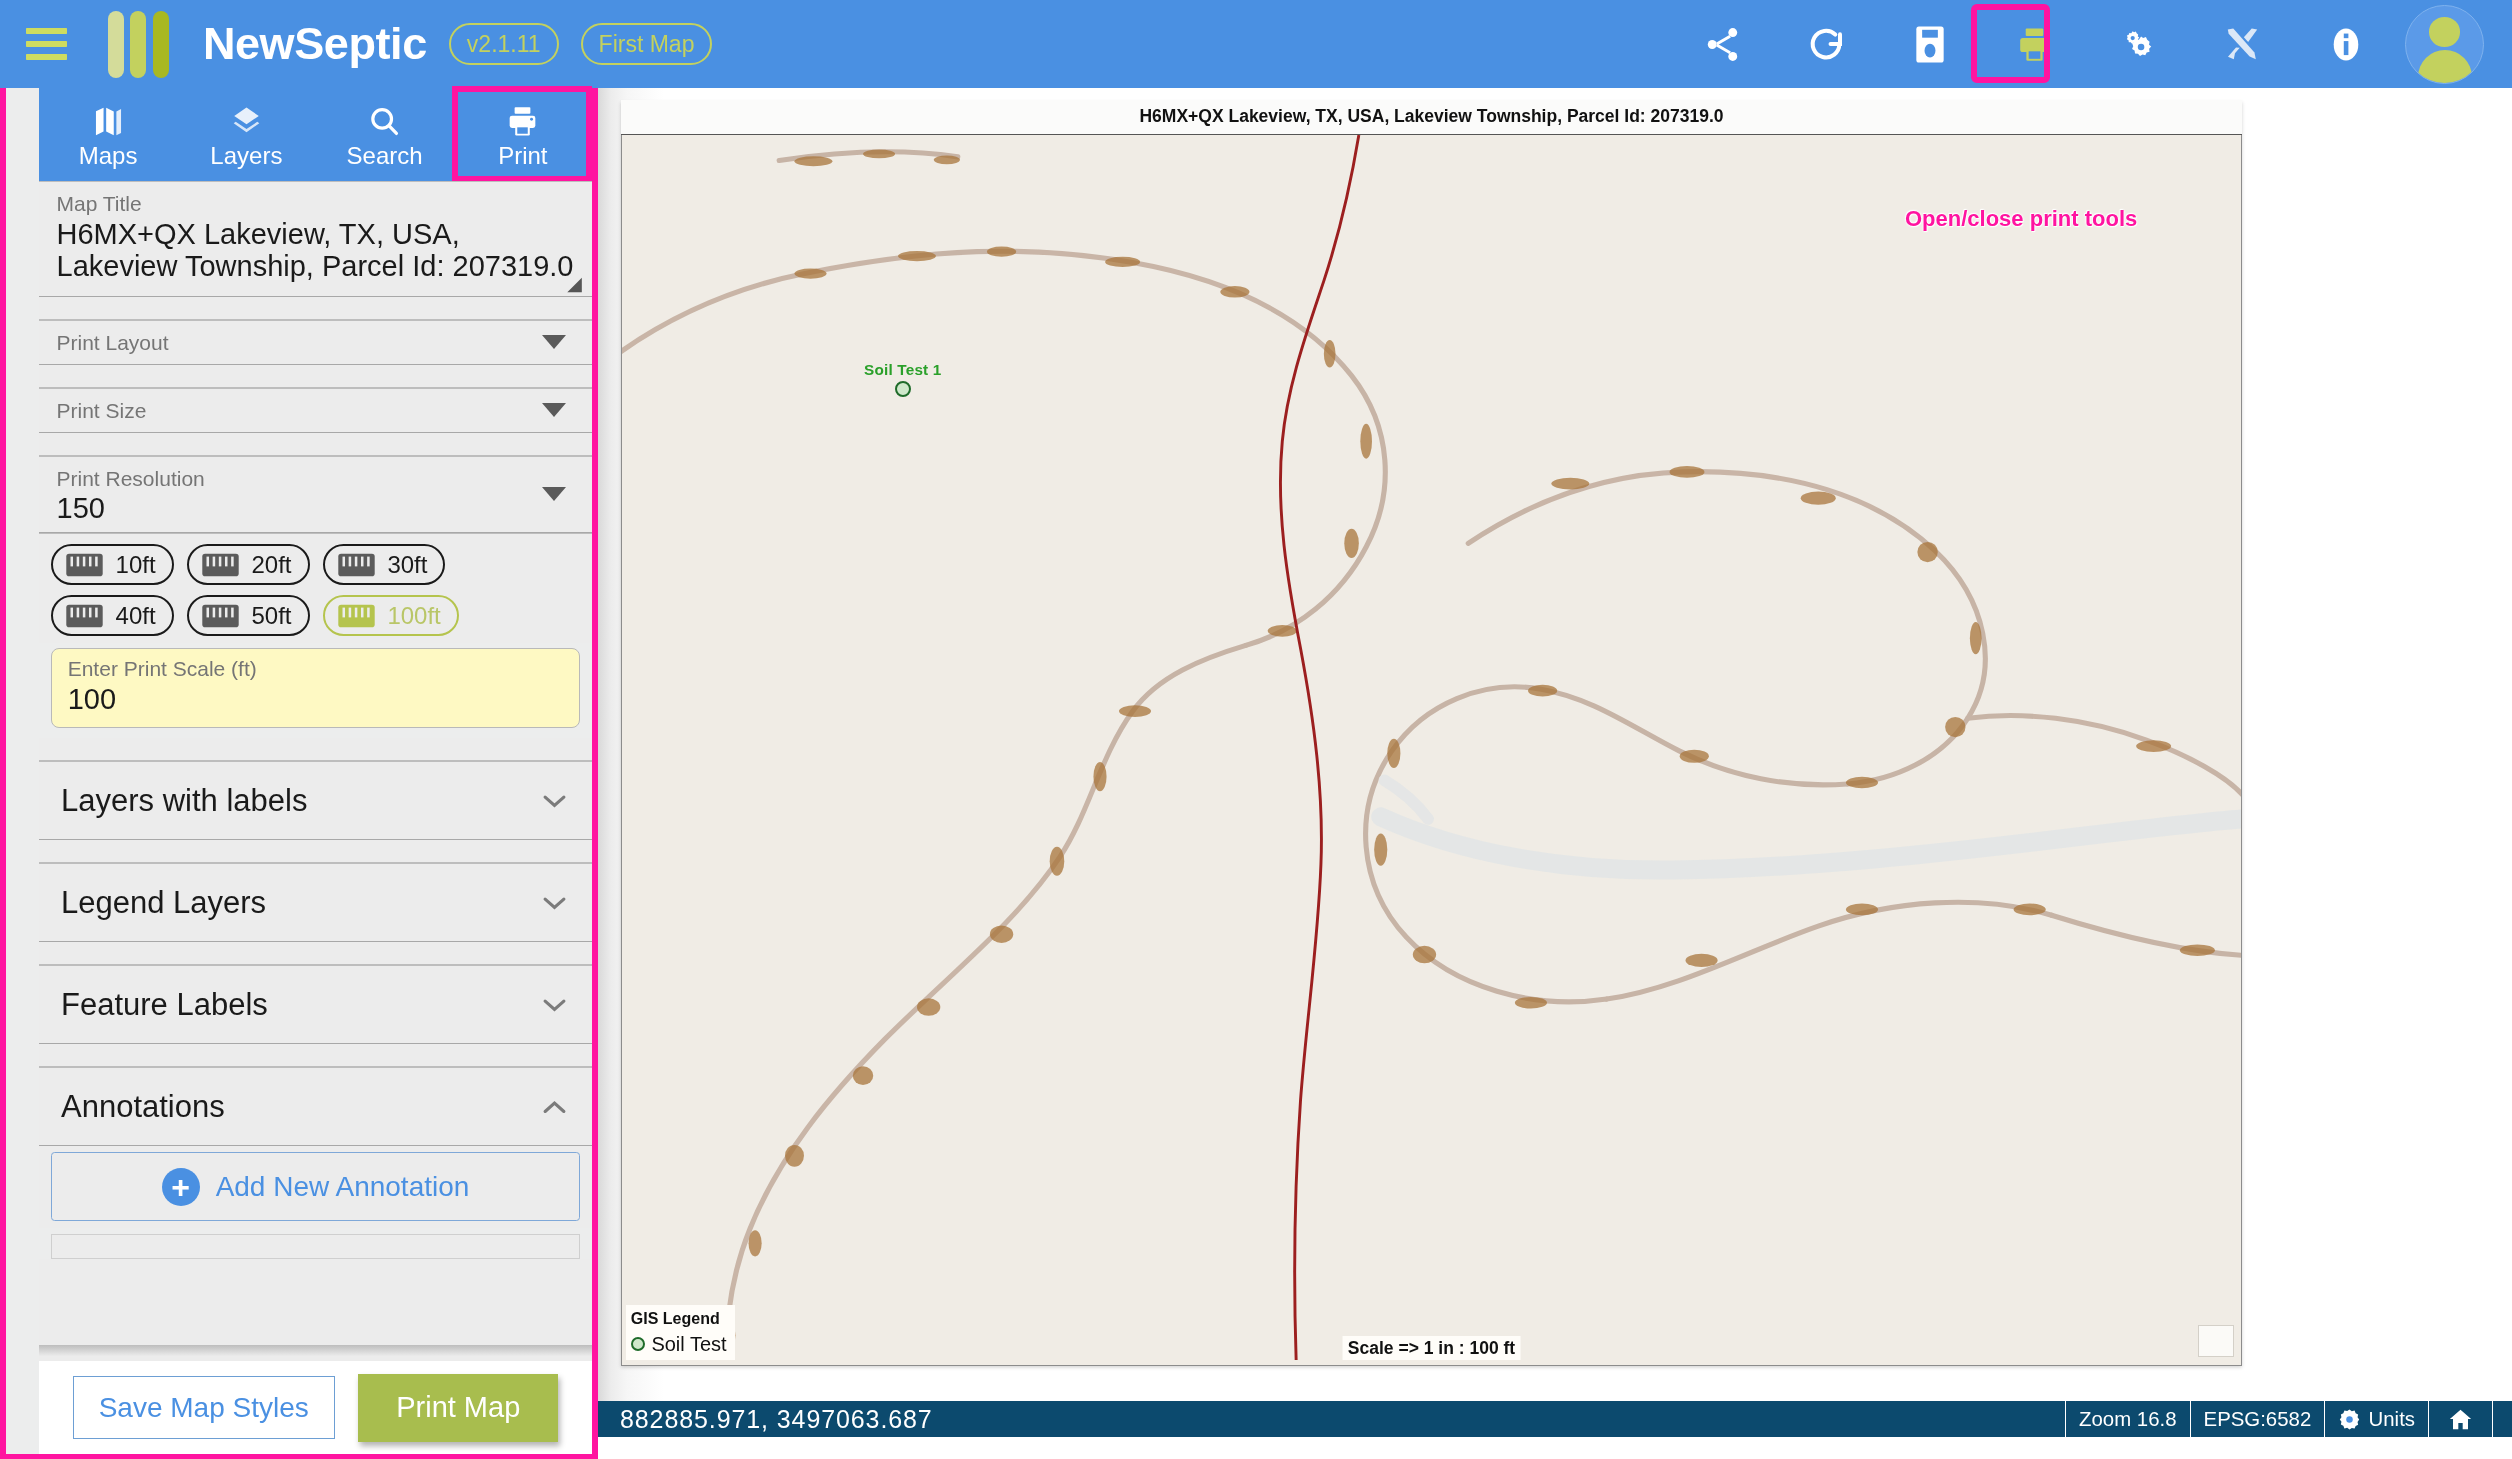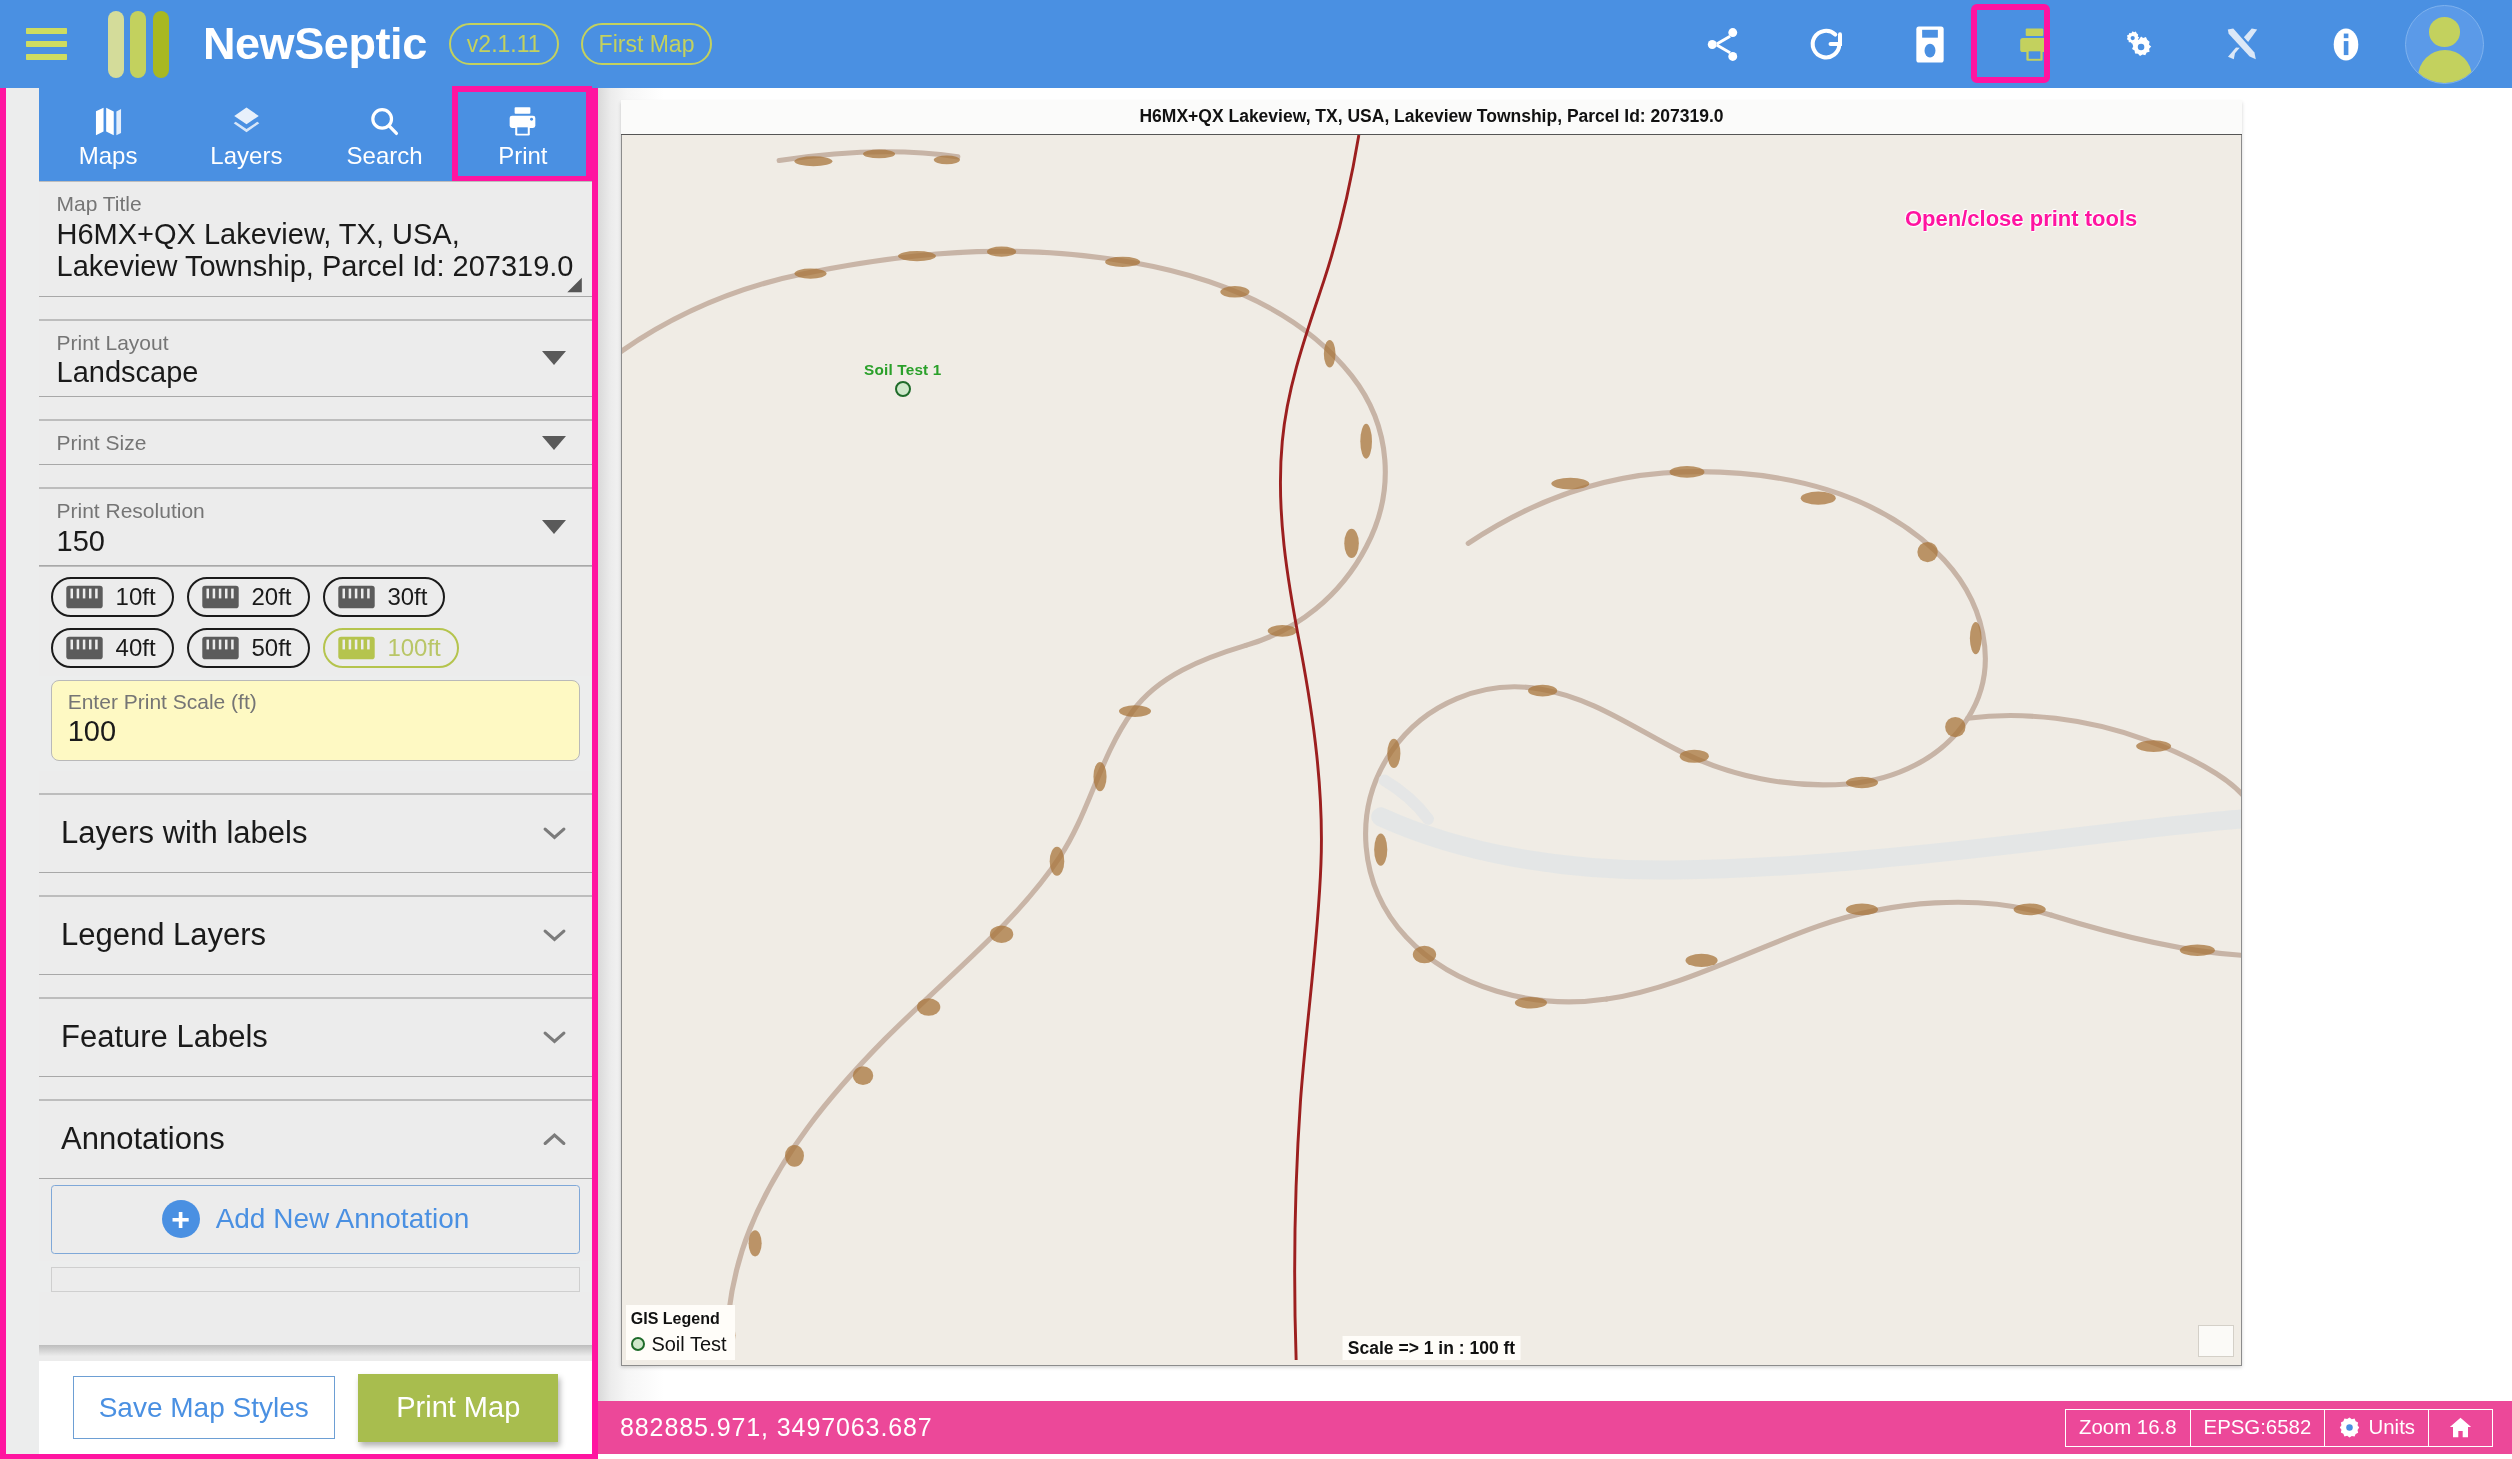--- a/index.html
+++ b/index.html
@@ -217,22 +217,22 @@
     background: #fbfaf7; border: 0.7px solid #d4d0c8;
   }
   #callout-text {
     position: absolute; left: 1905px; top: 206px; font-size: 22px; font-weight: bold;
     color: #ff14a0; white-space: nowrap;
     text-shadow: 0 0 2.9px #fff, 0 0 2.9px #fff, 0.7px 0.7px 0 #fff, -0.7px -0.7px 0 #fff;
   }
 
   
   #statusbar {
-    position: absolute; left: 598px; top: 1401px; width: 1914px; height: 53px;
-    background: #ec4899; display: flex; align-items: center;
+    position: absolute; left: 598px; top: 1401px; width: 1914px; height: 36px;
+    background: #0c4a6e; display: flex; align-items: center;
   }
   #coords { color: #ffffff; font-size: 25px; margin-left: 22px; letter-spacing: 0.9px; }
   #status-spacer { flex: 1; }
   #status-right { display: flex; height: 38px; margin-right: 19px; }
   .sb-cell {
     display: flex; align-items: center; justify-content: center; gap: 7.3px;
     border: 1.5px solid #ffffff; border-right: none; color: #ffffff; font-size: 20.4px;
     padding: 0 13px; cursor: pointer; white-space: nowrap;
   }
   .sb-cell:last-child { border-right: 1.5px solid #ffffff; padding: 0 19px; }
@@ -383,21 +383,20 @@
 
       <div class="field" id="title-field">
         <div class="field-label">Map Title</div>
         <div class="field-value">H6MX+QX Lakeview, TX, USA, Lakeview Township,  Parcel Id: 207319.0</div>
         <div id="title-resize">◢</div>
       </div>
       <div class="gap"></div>
 
       <div class="field">
         <div class="field-label">Print Layout</div>
-        <div class="field-value">Landscape</div>
         <div class="select-caret"></div>
       </div>
       <div class="gap"></div>
 
       <div class="field">
         <div class="field-label">Print Size</div>
         <div class="select-caret"></div>
       </div>
       <div class="gap"></div>
 

